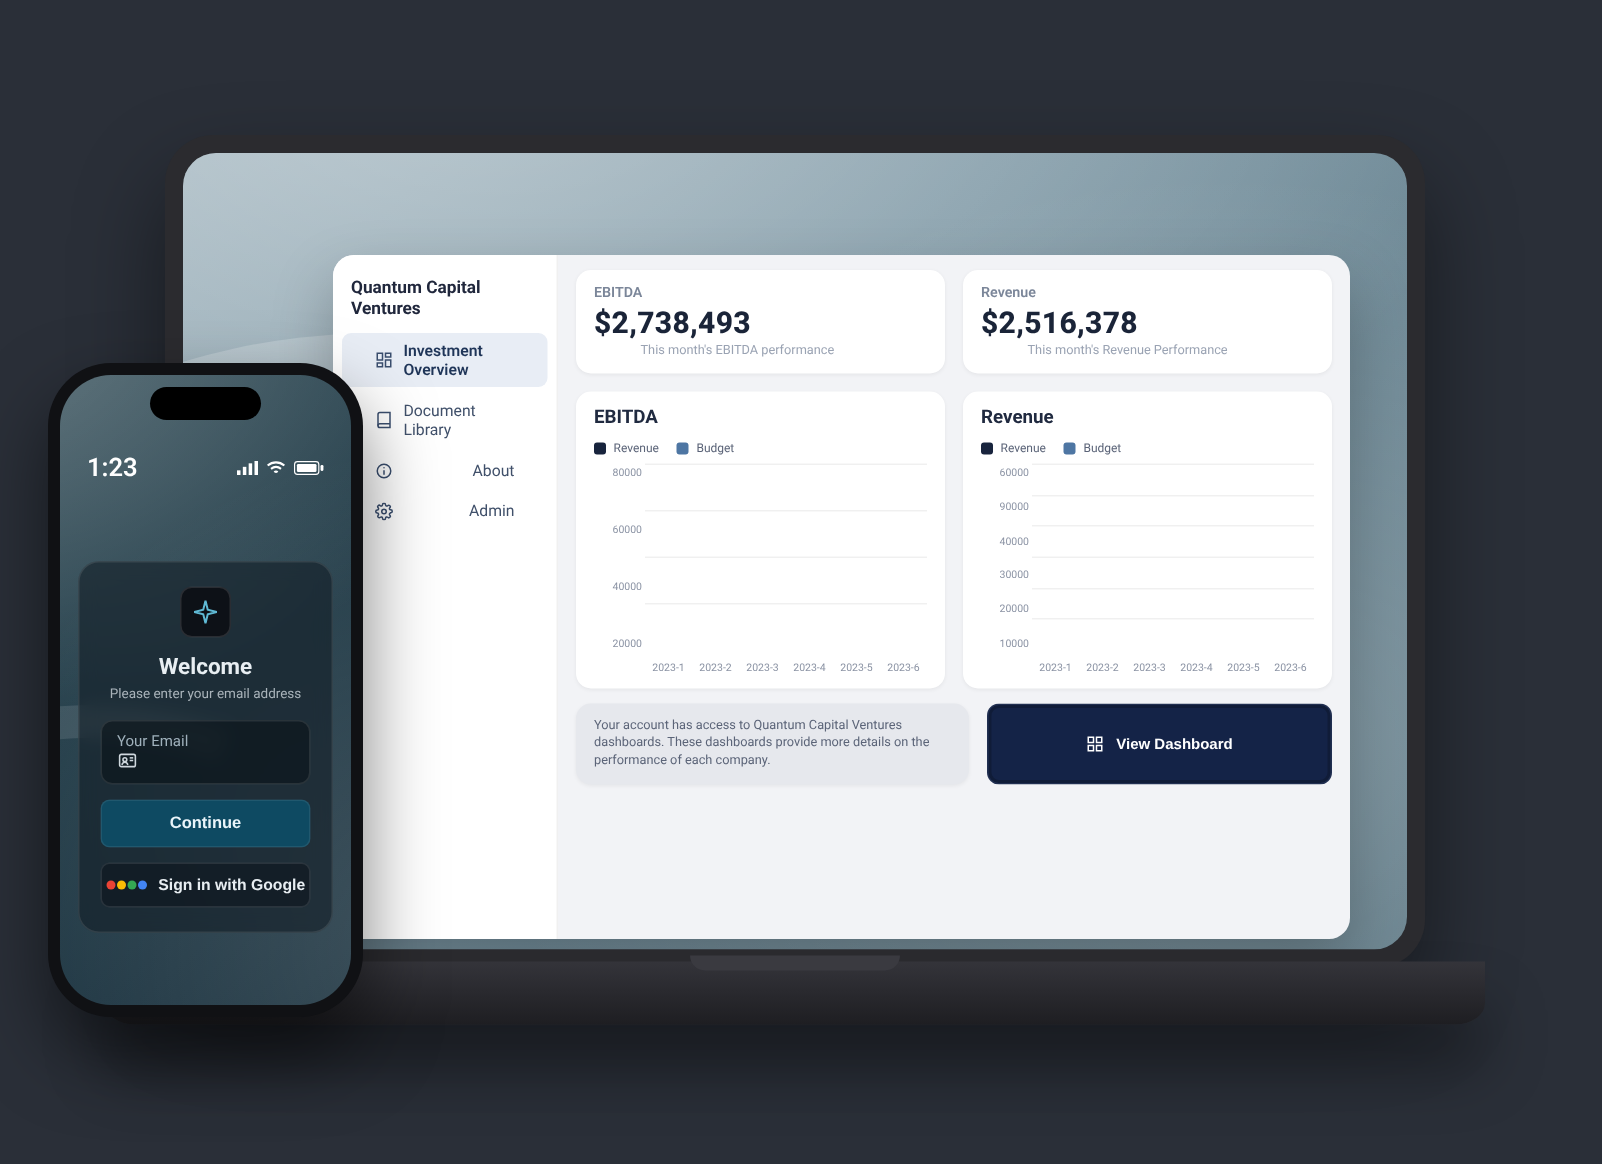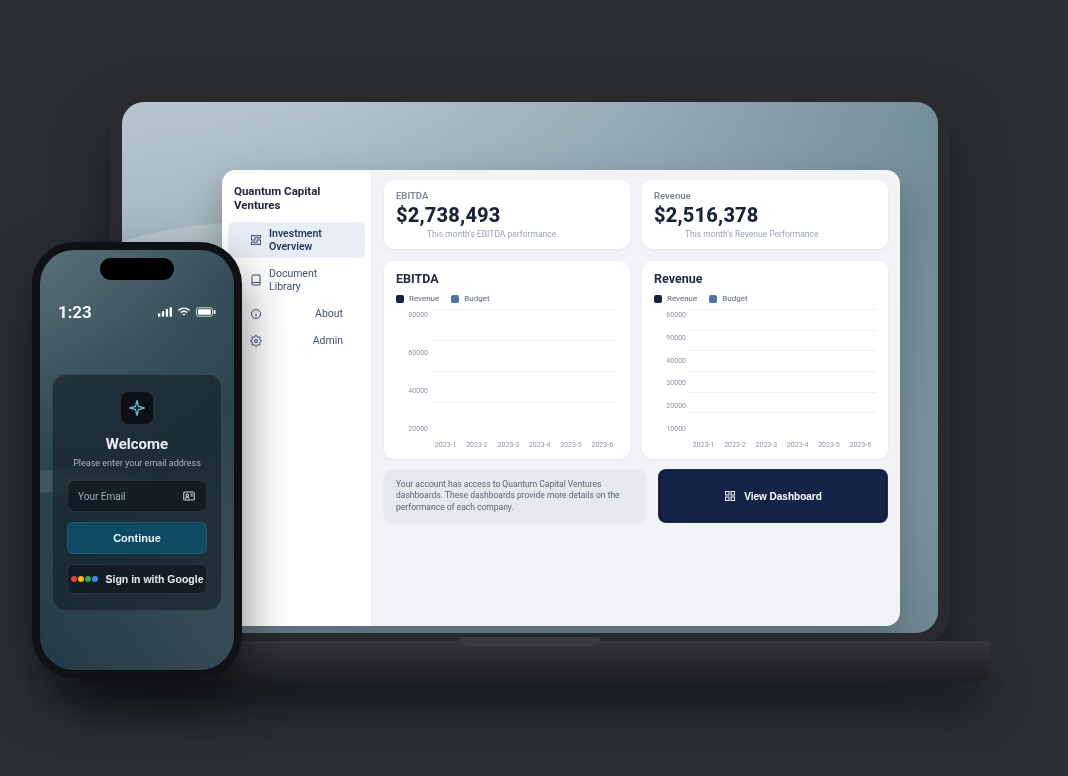--- a/index.html
+++ b/index.html
@@ -145,26 +145,27 @@
     display:flex; flex-direction:column; align-items:center;
   }
   .logo-tile {
     width:34px; height:34px; border-radius:8px; display:flex; align-items:center; justify-content:center;
     background:#0d1117; border:1px solid rgba(255,255,255,.12);
     margin-bottom:10px;
   }
   .welcome { font-size:15px; font-weight:700; margin-bottom:5px; }
   .sub { font-size:9px; color:#a9b3ba; margin-bottom:12px; }
   .field {
-    width:100%; display:flex; align-items:center; justify-content:space-between;
+    width:100%; display:flex; align-items:flex-start; justify-content:space-between;
     background:rgba(8,14,20,.55);
     border:1px solid rgba(255,255,255,.10);
     border-radius:8px; padding:8px 10px;
     color:#9fb0bb; font-size:10px;
     margin-bottom:10px;
+    flex-direction:column;
   }
   .field .ico-right { color:#cfd8de; display:inline-flex; }
   .btn-primary {
     width:100%; text-align:center; padding:9px 0; border-radius:6px;
     background:#0e4a62; color:#eaf5fa; font-size:11px; font-weight:600;
     border:1px solid rgba(255,255,255,.08); cursor:pointer;
     margin-bottom:10px;
   }
   .btn-google {
     width:100%; display:flex; align-items:center; justify-content:center; gap:8px;

